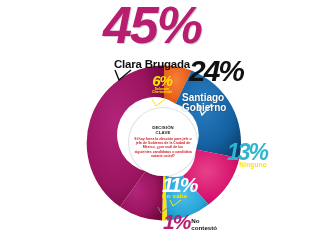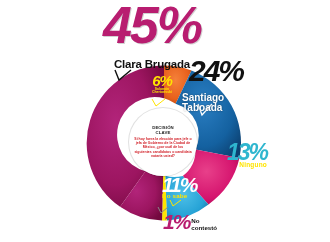--- a/index.html
+++ b/index.html
@@ -193,21 +193,21 @@
 
   <div class="callout c45">
     <div class="pct">45%</div>
     <div class="sub">Clara Brugada</div>
   </div>
 
   <div class="callout c24">
     <div class="pct">24%</div>
     <div class="sub">
       <span>Santiago</span><br>
-      <span>Taboada</span>
+      <span>Gobierno</span>
     </div>
   </div>
 
   <div class="callout c13">
     <div class="pct">13%</div>
     <div class="sub">Ninguno</div>
   </div>
 
   <div class="callout c11">
     <div class="pct">11%</div>

